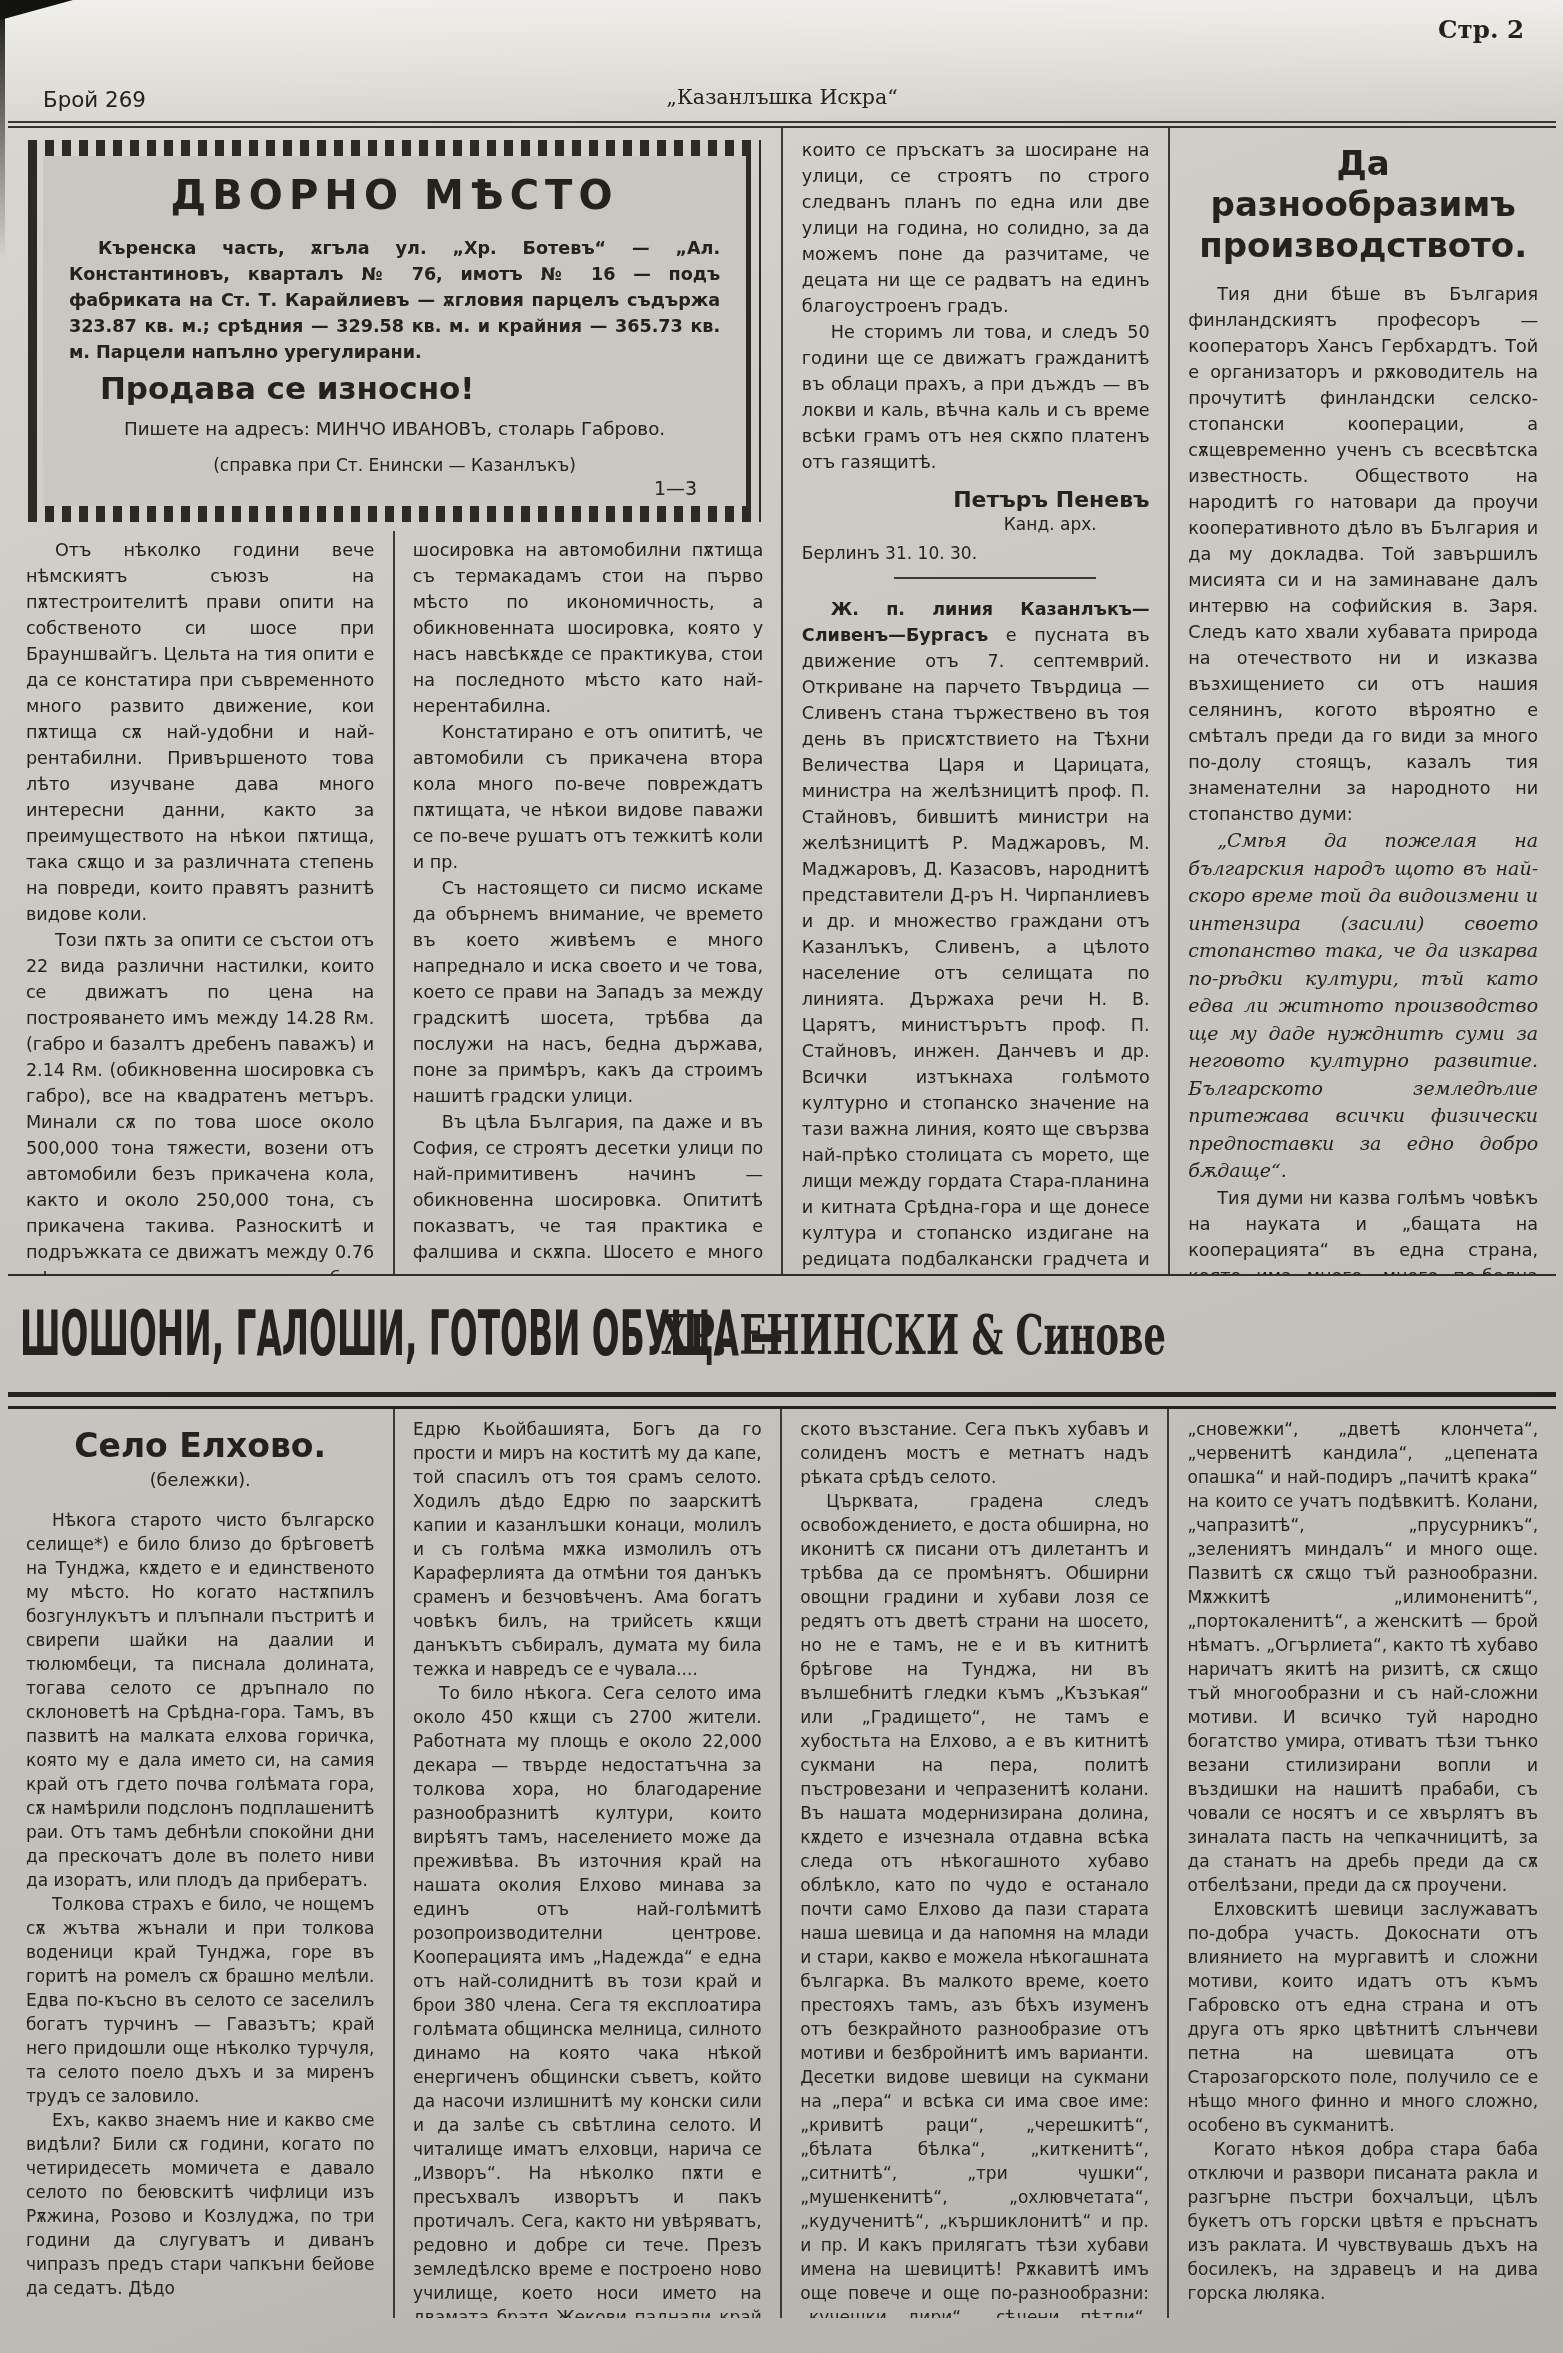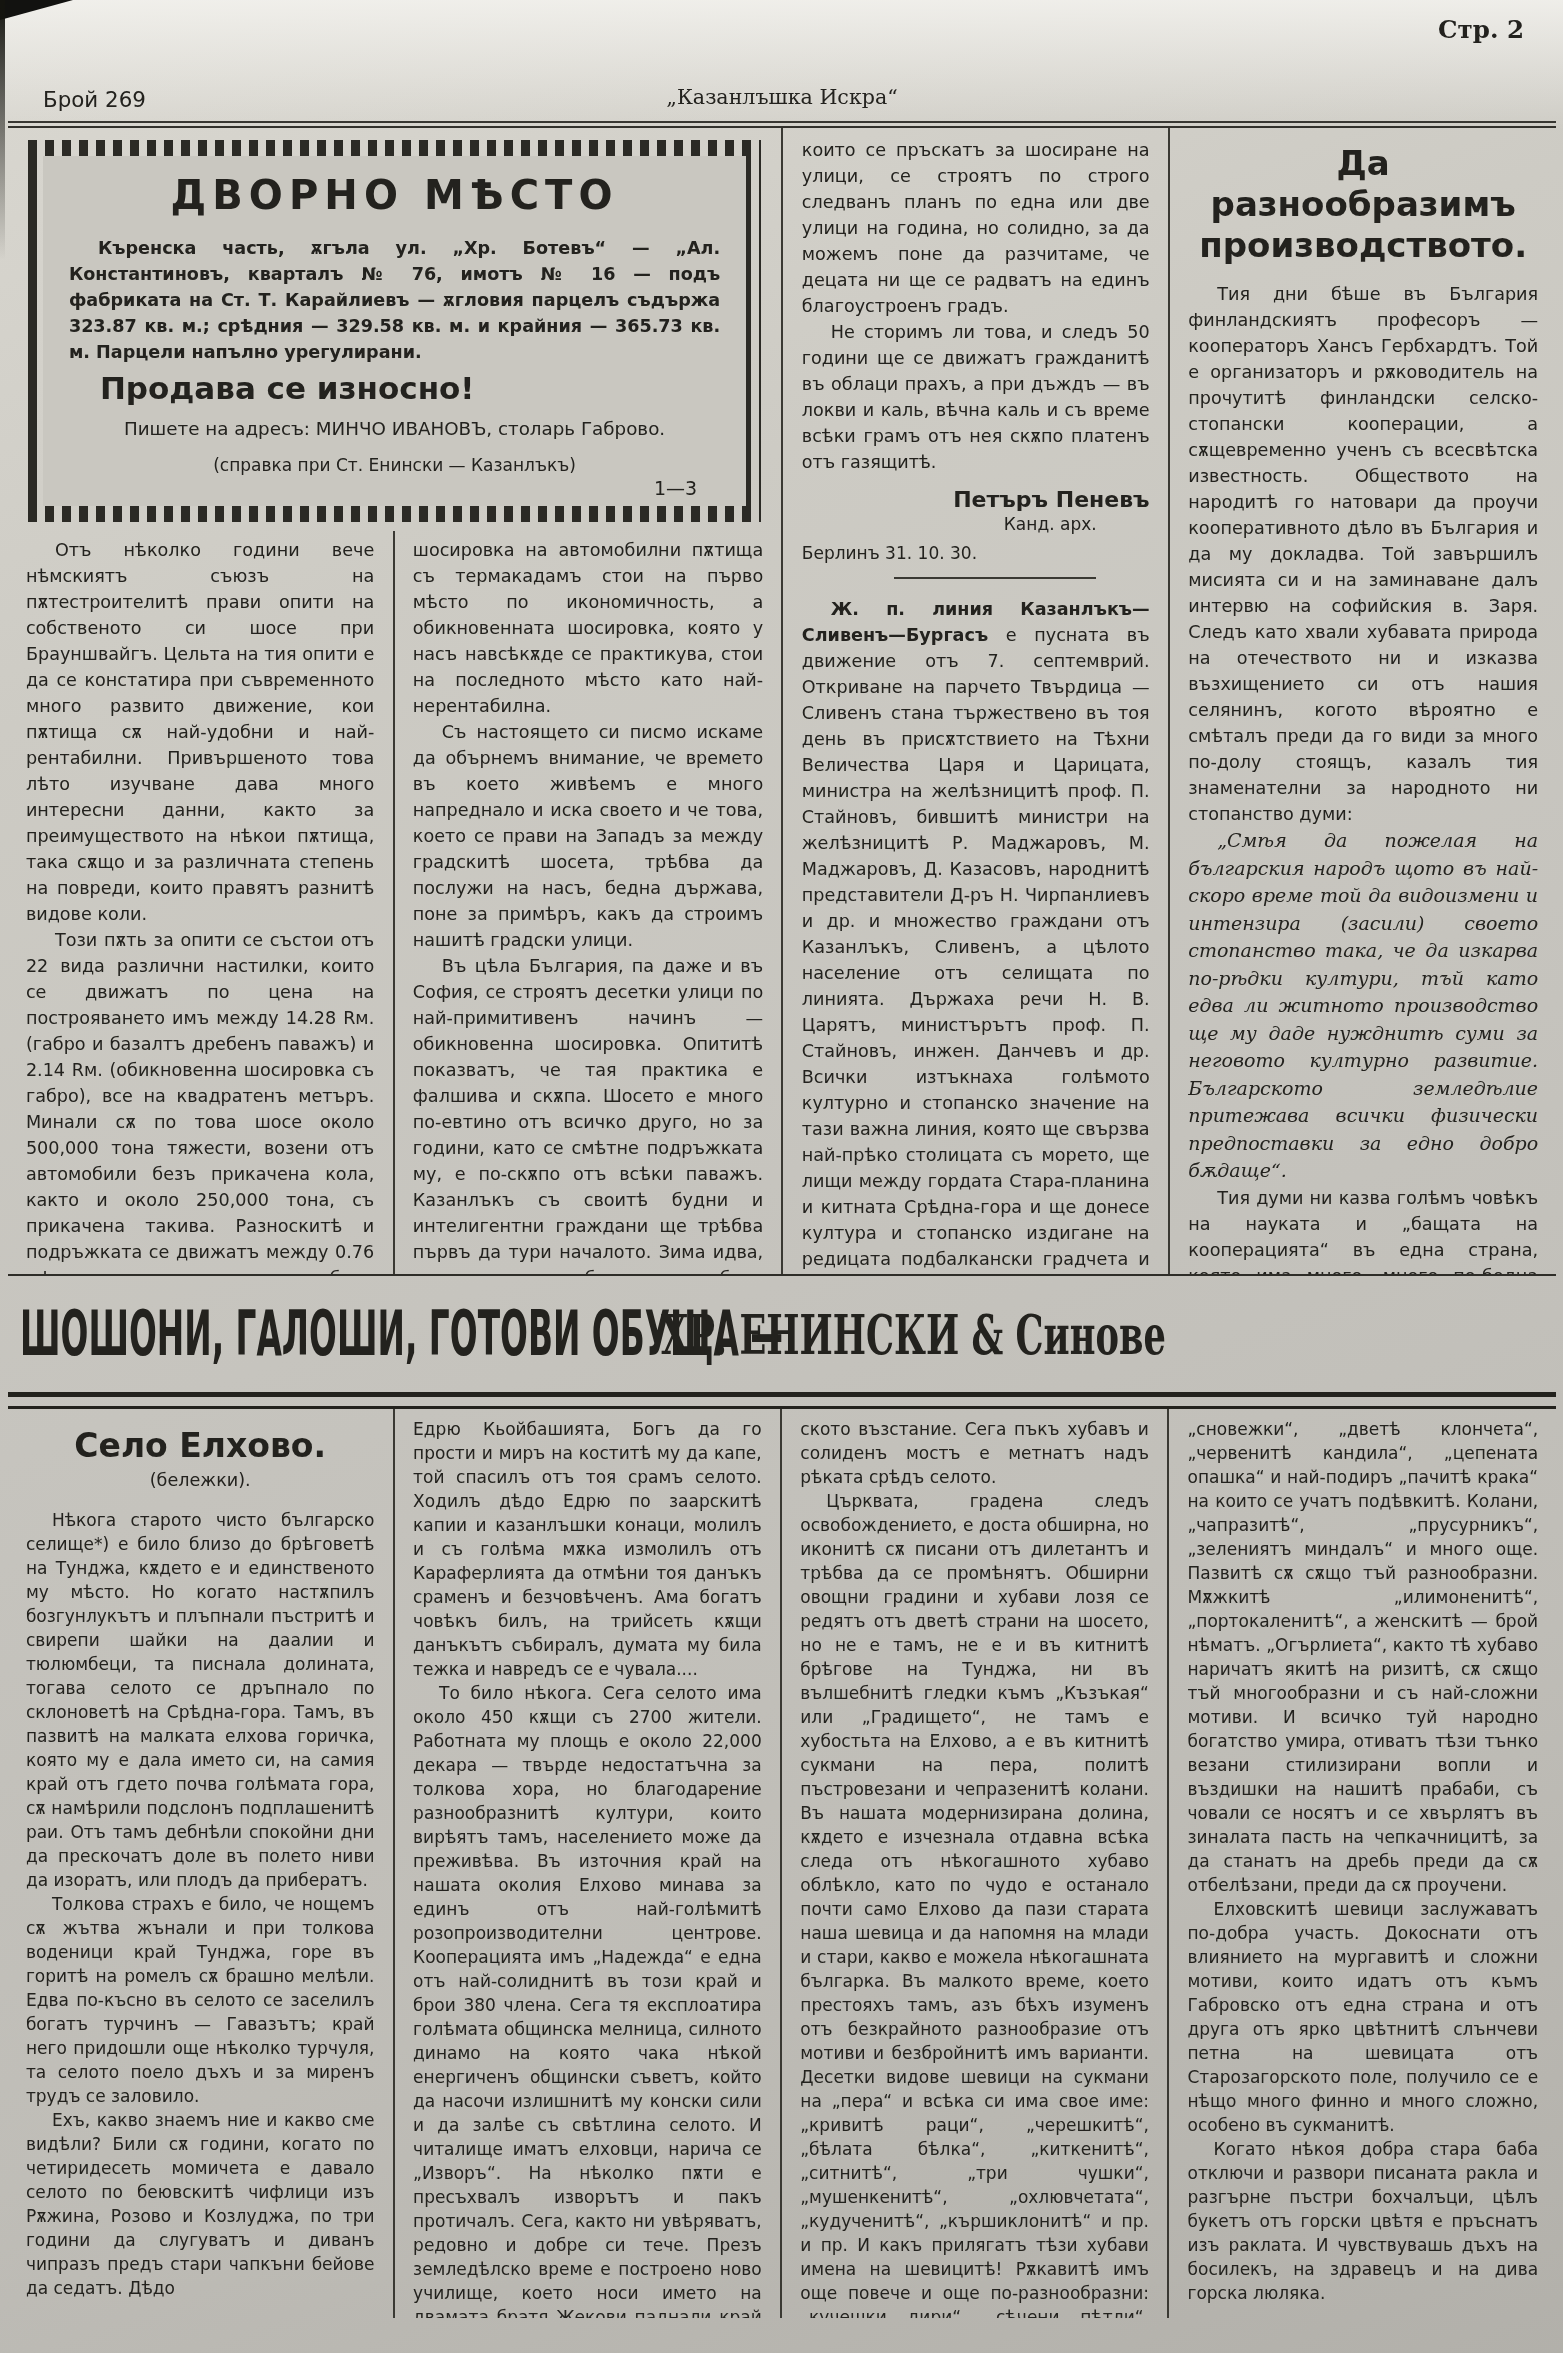--- a/index.html
+++ b/index.html
@@ -109,20 +109,21 @@
       <div class="article-cols">
         <div class="tcol first">
           <div>
               <p>Отъ нѣколко години вече нѣмскиятъ съюзъ на пѫтестроителитѣ прави опити на собственото си шосе при Брауншвайгъ. Цельта на тия опити е да се констатира при съвременното много развито движение, кои пѫтища сѫ най-удобни и най-рентабилни. Привършеното това лѣто изучване дава много интересни данни, както за преимуществото на нѣкои пѫтища, така сѫщо и за различната степень на повреди, които правятъ разнитѣ видове коли.</p>
               <p>Този пѫть за опити се състои отъ 22 вида различни настилки, които се движатъ по цена на построяването имъ между 14.28 Rм. (габро и базалтъ дребенъ паважъ) и 2.14 Rм. (обикновенна шосировка съ габро), все на квадратенъ метъръ. Минали сѫ по това шосе около 500,000 тона тяжести, возени отъ автомобили безъ прикачена кола, както и около 250,000 тона, съ прикачена такива. Разноскитѣ и подръжката се движатъ между 0.76 пфенига на кв. м. при дробния паважъ и грамадната разлика отъ 947,20 пфенига при обикновенното шосе, чиято нерентабилность при днешното автомобилно движение е най-очебиеще доказана.</p>
             </div>
         </div>
         <div class="tcol cont">
           <div class="cont">
               <p>шосировка на автомобилни пѫтища съ термакадамъ стои на първо мѣсто по икономичность, а обикновенната шосировка, която у насъ навсѣкѫде се практикува, стои на последното мѣсто като най-нерентабилна.</p>
+              <p>Констатирано е отъ опититѣ, че автомобили съ прикачена втора кола много по-вече повреждатъ пѫтищата, че нѣкои видове паважи се по-вече рушатъ отъ тежкитѣ коли и пр.</p>
               <p>Съ настоящето си писмо искаме да обърнемъ внимание, че времето въ което живѣемъ е много напреднало и иска своето и че това, което се прави на Западъ за между градскитѣ шосета, трѣбва да послужи на насъ, бедна държава, поне за примѣръ, какъ да строимъ нашитѣ градски улици.</p>
               <p>Въ цѣла България, па даже и въ София, се строятъ десетки улици по най-примитивенъ начинъ — обикновенна шосировка. Опититѣ показватъ, че тая практика е фалшива и скѫпа. Шосето е много по-евтино отъ всичко друго, но за години, като се смѣтне подръжката му, е по-скѫпо отъ всѣки паважъ. Казанлъкъ съ своитѣ будни и интелигентни граждани ще трѣбва първъ да тури началото. Зима идва, има време да се обмисли и изработи единъ планъ за редъ следващи години. Нека съ хилядитѣ левове,</p>
             </div>
         </div>
       </div>
     </div>
 
     <div class="col3">
       <div class="cont">
           <p>които се пръскатъ за шосиране на улици, се строятъ по строго следванъ планъ по една или две улици на година, но солидно, за да можемъ поне да разчитаме, че децата ни ще се радватъ на единъ благоустроенъ градъ.</p>

